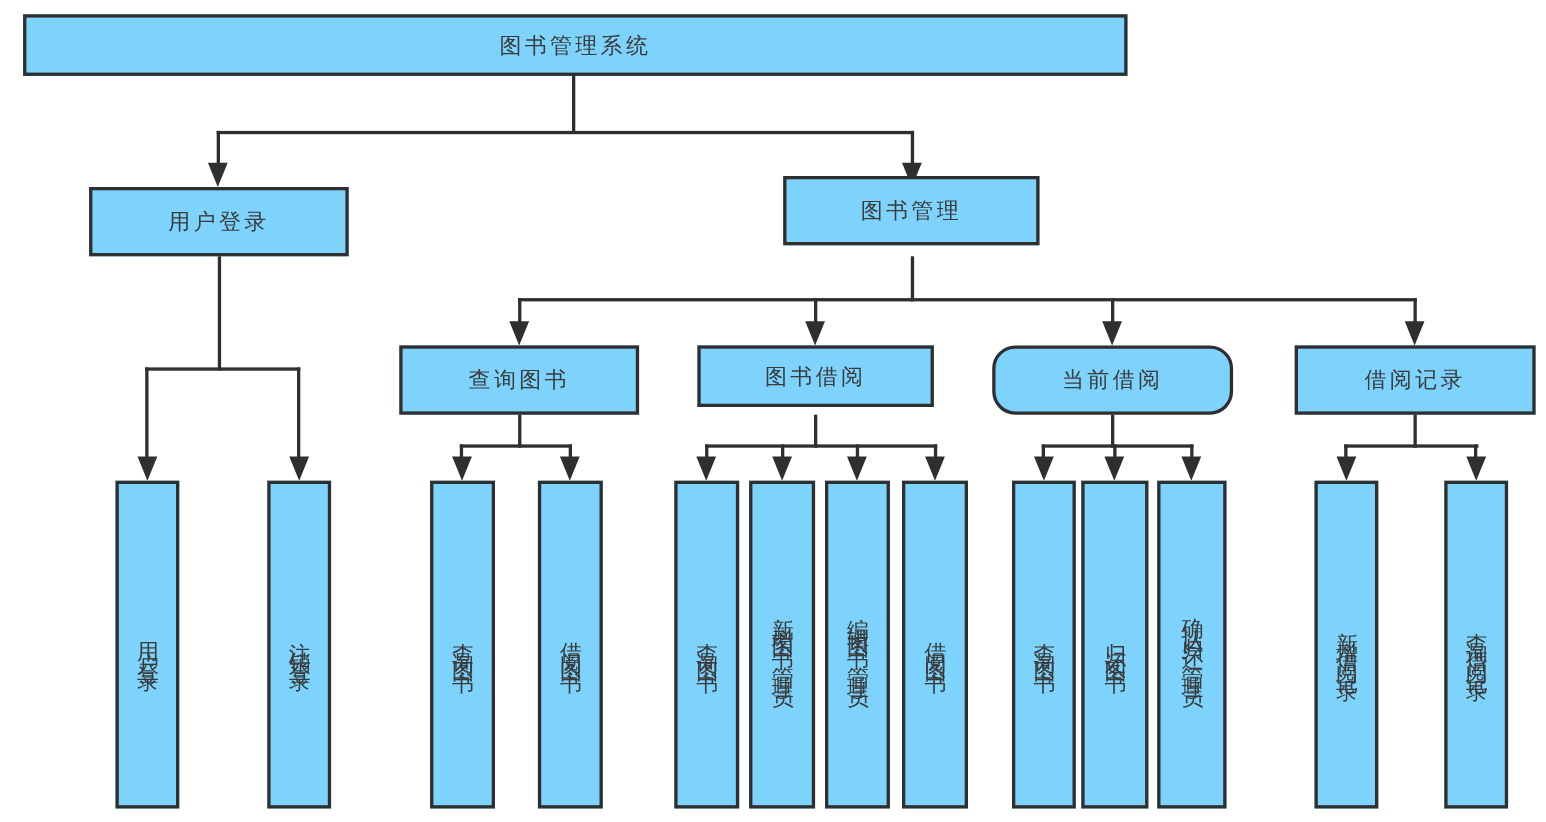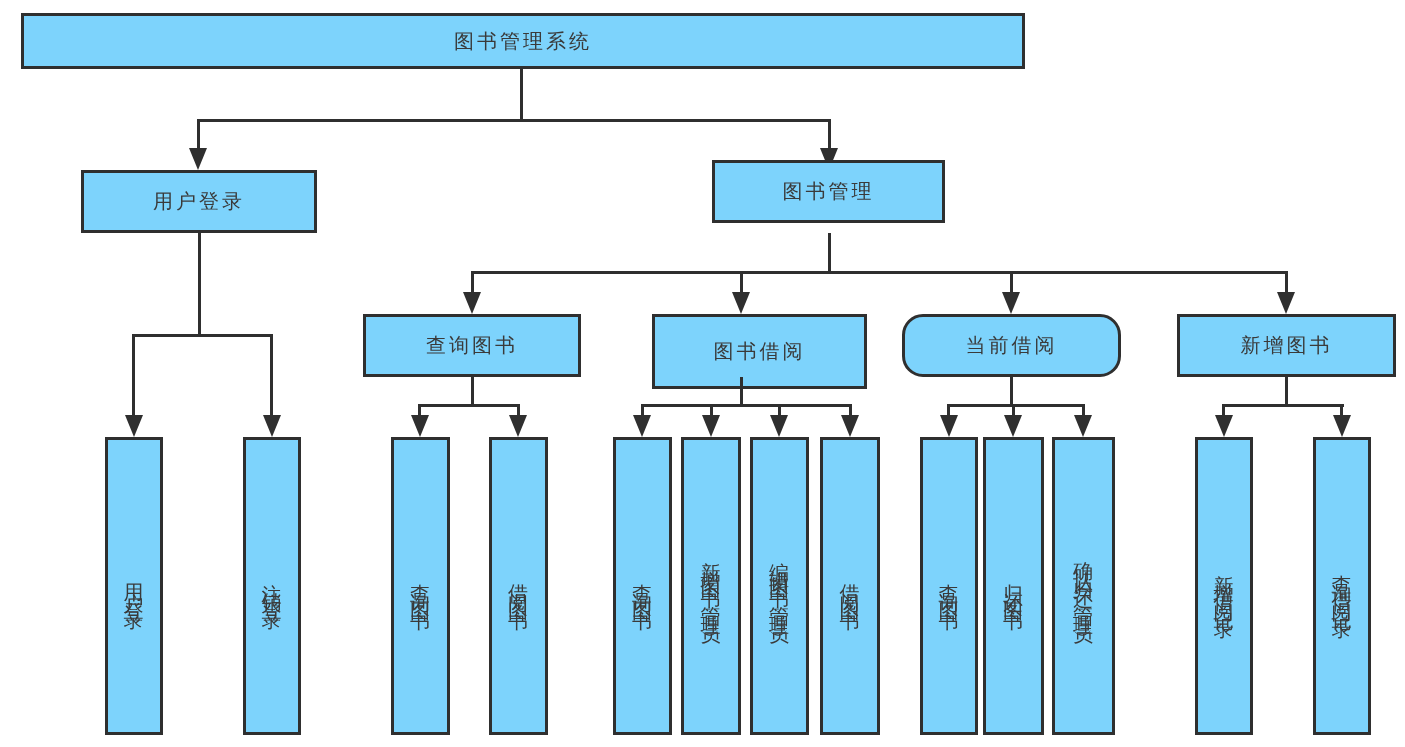--- a/index.html
+++ b/index.html
@@ -93,28 +93,28 @@
   <div class="vline" style="left:740px; top:271px; height:24px;"></div>
   <div class="arrow" style="left:732px; top:292px;"></div>
   <div class="vline" style="left:1010px; top:271px; height:24px;"></div>
   <div class="arrow" style="left:1002px; top:292px;"></div>
   <div class="vline" style="left:1285px; top:271px; height:24px;"></div>
   <div class="arrow" style="left:1277px; top:292px;"></div>
 
   <div class="node" style="left:363px; top:314px; width:218px; height:63px;">
     <span class="hlabel">查询图书</span>
   </div>
-  <div class="node" style="left:652px; top:314px; width:215px; height:75px;">
+  <div class="node" style="left:634px; top:314px; width:215px; height:56px;">
     <span class="hlabel">图书借阅</span>
   </div>
   <div class="node" style="left:902px; top:314px; width:219px; height:63px;border-radius:21px;">
     <span class="hlabel">当前借阅</span>
   </div>
   <div class="node" style="left:1177px; top:314px; width:219px; height:63px;">
-    <span class="hlabel">新增图书</span>
+    <span class="hlabel">借阅记录</span>
   </div>
 
   <div class="vline" style="left:471px; top:377px; height:30px;"></div>
   <div class="hline" style="left:418px; top:404px; width:102px;"></div>
   <div class="vline" style="left:418px; top:404px; height:14px;"></div>
   <div class="arrow" style="left:411px; top:415px;"></div>
   <div class="vline" style="left:517px; top:404px; height:14px;"></div>
   <div class="arrow" style="left:509px; top:415px;"></div>
 
   <div class="vline" style="left:740px; top:377px; height:30px;"></div>

